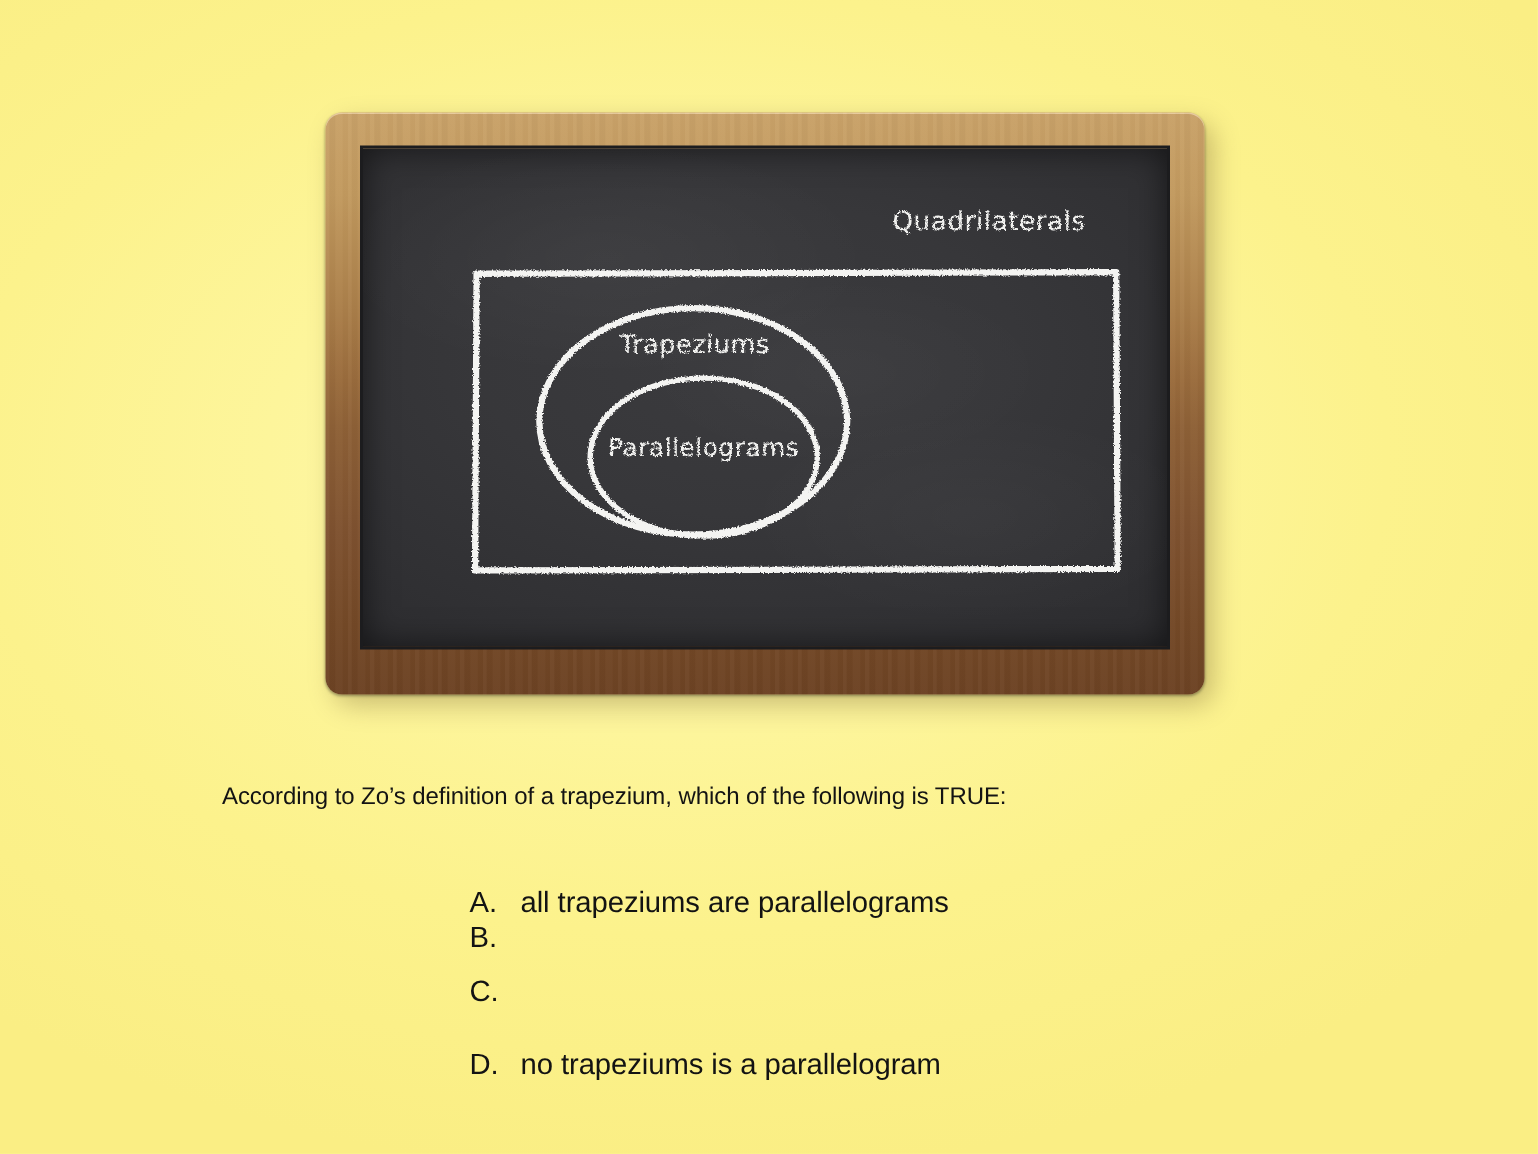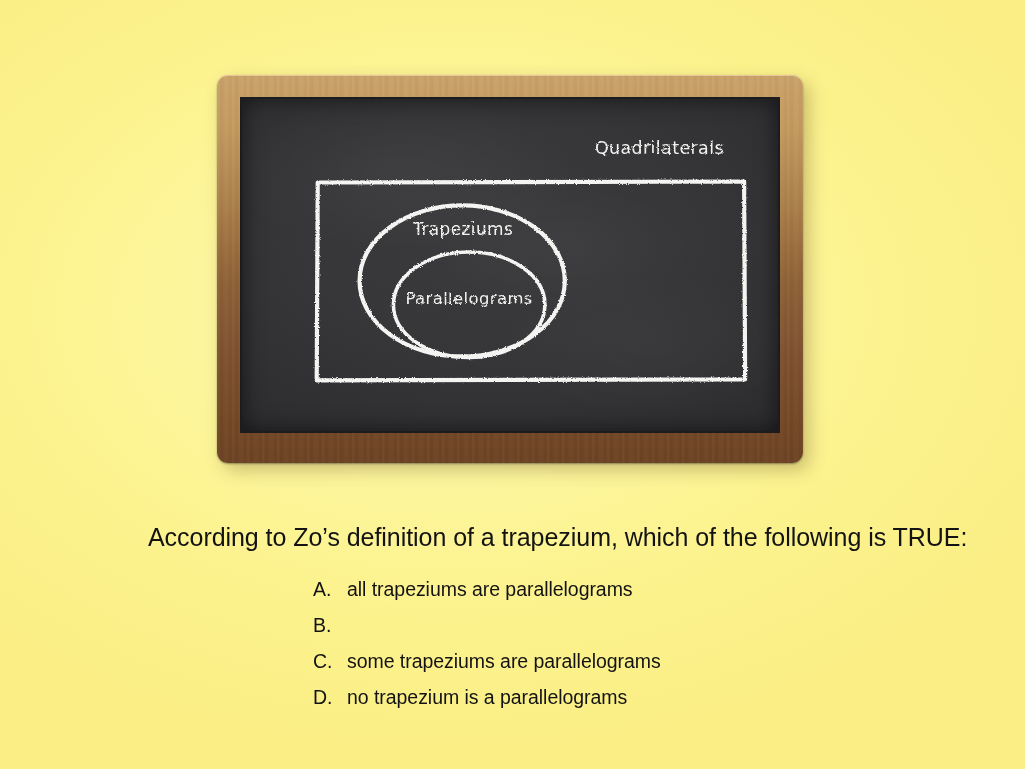--- a/index.html
+++ b/index.html
@@ -137,21 +137,21 @@
     font-weight: 400;
     letter-spacing: .4px;
     filter: url(#chalkRough);
   }
 
   
   #question {
     position: absolute;
     left: 148px;
     top: 523px;
-    font-size: 25px;
+    font-size: 16px;
     color: #131313;
     white-space: nowrap;
     letter-spacing: -0.05px;
   }
 
   #options {
     position: absolute;
     left: 313px;
     top: 578px;
     width: 640px;
@@ -166,20 +166,21 @@
     letter-spacing: -0.05px;
   }
 
   .option-letter {
     width: 34px;
     flex: 0 0 34px;
   }
 
   .option-text {
     white-space: nowrap;
+    margin-top: 13px;
   }
 </style>
 </head>
 <body>
 
 <div id="slide">
 
   <div id="board-wrap">
     <div id="board-shadow"></div>
     <div id="board-frame"></div>
@@ -220,23 +221,22 @@
       <span class="option-letter">A.</span>
       <span class="option-text">all trapeziums are parallelograms</span>
     </div>
 
     <div class="option-row">
       <span class="option-letter">B.</span>
     </div>
 
     <div class="option-row">
       <span class="option-letter">C.</span>
-      <span class="option-text">some trapeziums are parallelograms</span>
     </div>
 
     <div class="option-row">
       <span class="option-letter">D.</span>
-      <span class="option-text">no trapezium is a parallelograms</span>
+      <span class="option-text">no trapeziums is a parallelogram</span>
     </div>
 
   </div>
 
 </div>
 
 </body></html>

